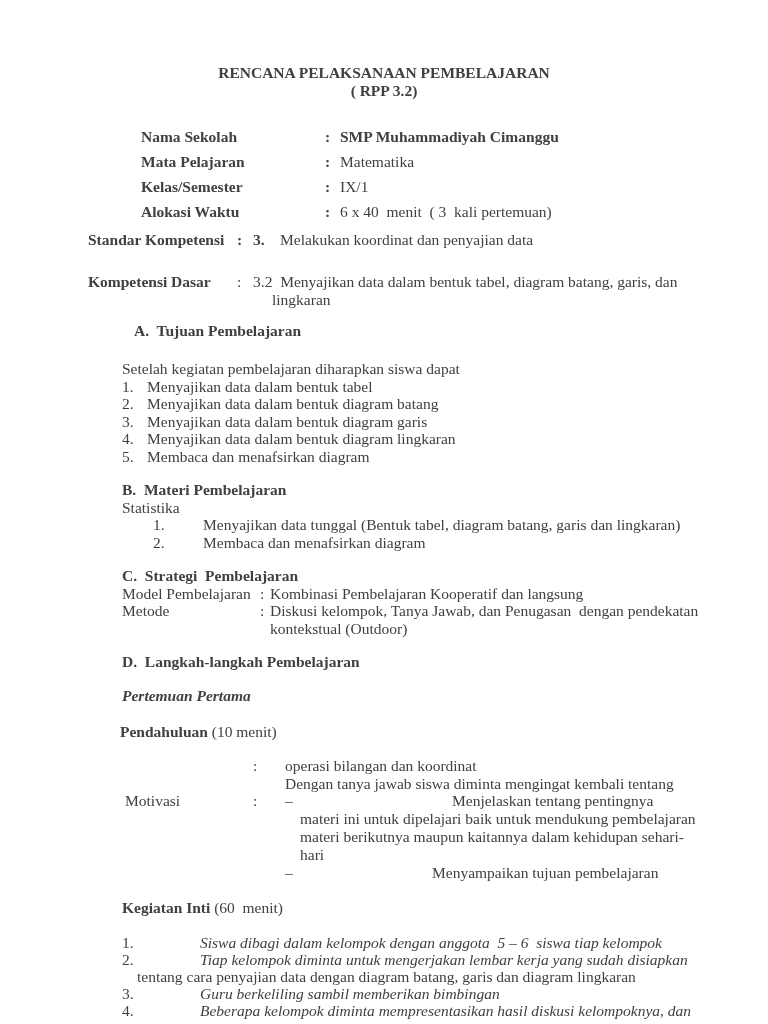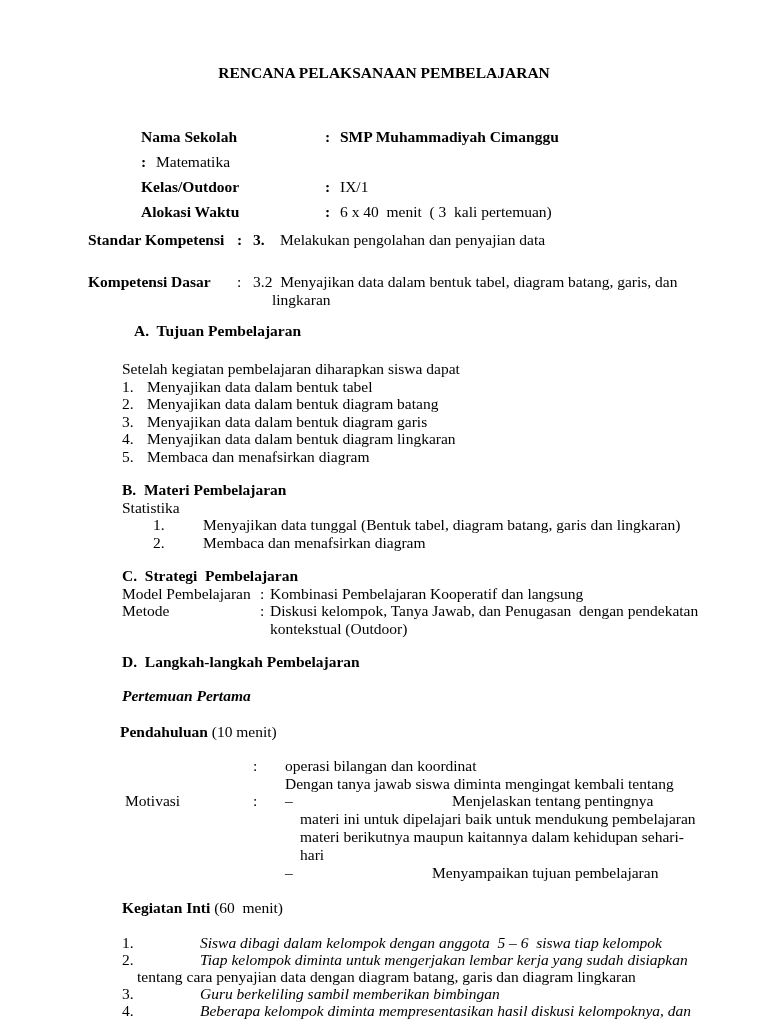--- a/index.html
+++ b/index.html
@@ -3,21 +3,21 @@
 <meta charset="utf-8">
 <style>
   html,body{margin:0;padding:0;background:#ffffff;}
   .page{
     position:relative;
     width:768px;height:1024px;
     background:#ffffff;
     overflow:hidden;
     font-family:"Liberation Serif","DejaVu Serif",serif;
     font-size:15.5px;
-    color:#000000;
+    color:#404040;
   }
   .abs{position:absolute;}
   [data-bind]{white-space:pre-wrap;}
   .b{font-weight:bold;}
   
   .title-block{left:0;right:0;top:64px;text-align:center;font-weight:bold;line-height:18px;}
   
   .header-block{left:141px;top:128px;}
   .hrow{display:flex;height:25px;line-height:18px;}
   .hrow .hlabel{width:184px;font-weight:bold;}
@@ -65,49 +65,51 @@
   .kitem .knum{position:absolute;left:0;top:0;}
   .kitem .kline1{text-indent:63px;font-style:italic;}
 </style>
 </head>
 <body>
 
 <div class="page">
 
   <div class="abs title-block">
     <div data-bind="document.title_line1">RENCANA PELAKSANAAN PEMBELAJARAN</div>
+    <div data-bind="document.title_line2">( RPP 3.2)</div>
   </div>
 
   <div class="abs header-block">
     <div class="hrow">
       <span class="hlabel" data-bind="document.header.rows.0.label">Nama Sekolah</span>
       <span class="hcolon" data-bind="document.header.rows.0.colon">:</span>
       <span class="hval b" data-bind="document.header.rows.0.value">SMP Muhammadiyah Cimanggu</span>
     </div>
     <div class="hrow">
+      <span class="hlabel" data-bind="document.header.rows.1.label">Mata Pelajaran</span>
       <span class="hcolon" data-bind="document.header.rows.1.colon">:</span>
       <span class="hval" data-bind="document.header.rows.1.value">Matematika</span>
     </div>
     <div class="hrow">
-      <span class="hlabel" data-bind="document.header.rows.2.label">Kelas/Outdoor</span>
+      <span class="hlabel" data-bind="document.header.rows.2.label">Kelas/Semester</span>
       <span class="hcolon" data-bind="document.header.rows.2.colon">:</span>
       <span class="hval" data-bind="document.header.rows.2.value">IX/1</span>
     </div>
     <div class="hrow">
       <span class="hlabel" data-bind="document.header.rows.3.label">Alokasi Waktu</span>
       <span class="hcolon" data-bind="document.header.rows.3.colon">:</span>
       <span class="hval" data-bind="document.header.rows.3.value">6 x 40  menit  ( 3  kali pertemuan)</span>
     </div>
   </div>
 
   <div class="abs sk-block">
     <span class="sk-label" data-bind="document.standar_kompetensi.label">Standar Kompetensi</span>
     <span class="sk-colon" data-bind="document.standar_kompetensi.colon">:</span>
     <span class="sk-num" data-bind="document.standar_kompetensi.number">3.</span>
-    <span data-bind="document.standar_kompetensi.text">Melakukan pengolahan dan penyajian data</span>
+    <span data-bind="document.standar_kompetensi.text">Melakukan koordinat dan penyajian data</span>
   </div>
 
   <div class="abs kd-block">
     <span class="kd-label" data-bind="document.kompetensi_dasar.label">Kompetensi Dasar</span>
     <span class="kd-colon" data-bind="document.kompetensi_dasar.colon">:</span>
     <span>
       <div data-bind="document.kompetensi_dasar.line1">3.2  Menyajikan data dalam bentuk tabel, diagram batang, garis, dan</div>
       <div class="kd-line2" data-bind="document.kompetensi_dasar.line2">lingkaran</div>
     </span>
   </div>

